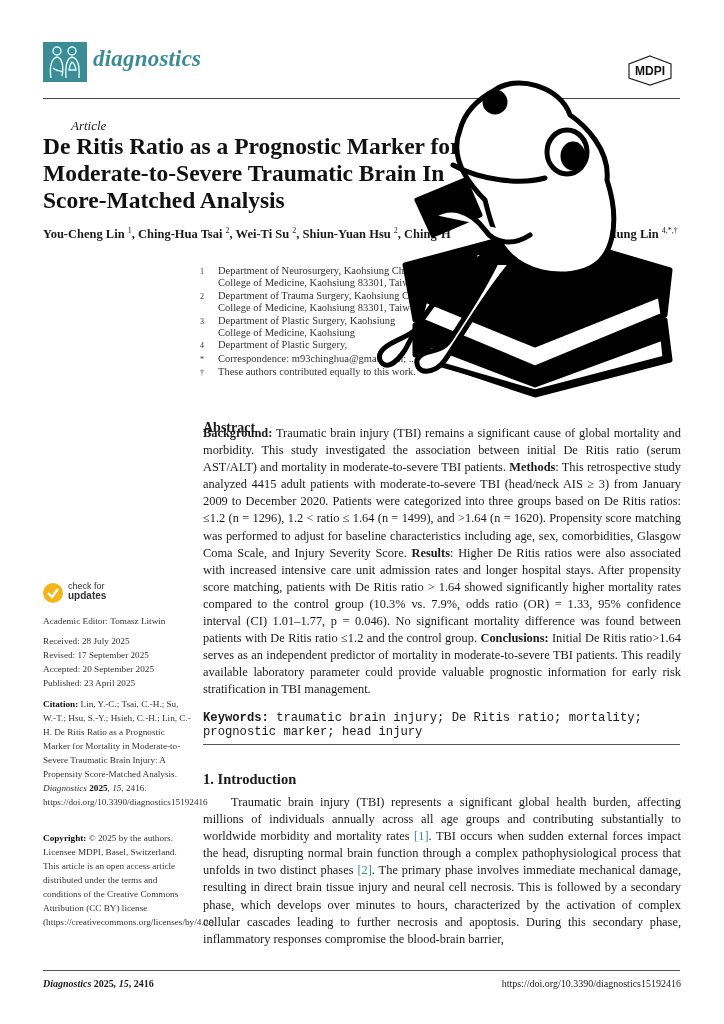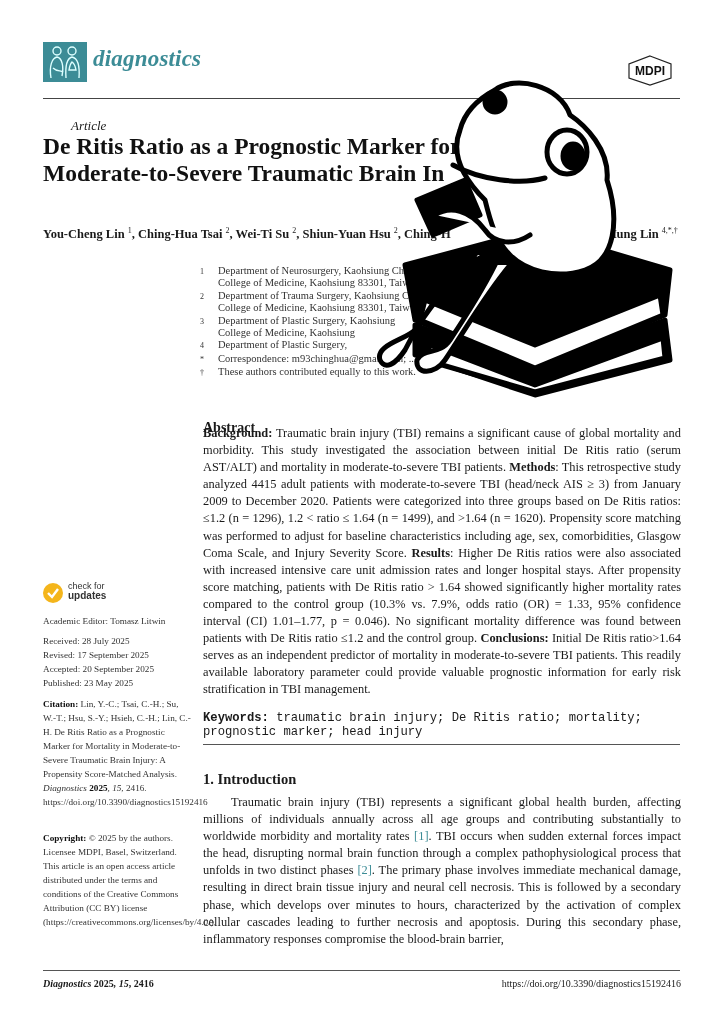--- a/index.html
+++ b/index.html
@@ -59,20 +59,21 @@
   </svg>
 </div>
 
 <div class="abs hr-top"></div>
 
 <div class="abs article-type">Article</div>
 
 <div class="abs title">
   <div>De Ritis Ratio as a Prognostic Marker for Mo</div>
   <div>Moderate-to-Severe Traumatic Brain In</div>
+  <div>Score-Matched Analysis</div>
 </div>
 
 <div class="abs authors">
   <span><span>You-Cheng Lin</span> <sup>1</sup></span>,
   <span><span>Ching-Hua Tsai</span> <sup>2</sup></span>,
   <span><span>Wei-Ti Su</span> <sup>2</sup></span>,
   <span><span>Shiun-Yuan Hsu</span> <sup>2</sup></span>,
   <span><span>Ching-H</span></span>
   <span style="display:inline-block;width:150px"></span>
   <span><span>Hung Lin</span> <sup>4,*,†</sup></span>
@@ -143,21 +144,21 @@
 </div>
 <div class="abs check-text">
   <div>check for</div>
   <div class="b">updates</div>
 </div>
 
 <div class="abs side" style="top:614px">Academic Editor: Tomasz Litwin</div>
 <div class="abs side" style="top:634px">Received: 28 July 2025</div>
 <div class="abs side" style="top:648px">Revised: 17 September 2025</div>
 <div class="abs side" style="top:662px">Accepted: 20 September 2025</div>
-<div class="abs side" style="top:676px">Published: 23 May 2025</div>
+<div class="abs side" style="top:676px">Published: 23 April 2025</div>
 
 <div class="abs side" style="top:697px">
   <b>Citation:</b><span> Lin, Y.-C.; Tsai, C.-H.; Su, W.-T.; Hsu, S.-Y.; Hsieh, C.-H.; Lin, C.-H. De Ritis Ratio as a Prognostic Marker for Mortality in Moderate-to-Severe Traumatic Brain Injury: A Propensity Score-Matched Analysis. </span><i>Diagnostics</i><b> 2025</b><i>, 15</i><span>, 2416. https://doi.org/10.3390/diagnostics15192416</span>
 </div>
 
 <div class="abs side" style="top:831px">
   <b>Copyright:</b><span> © 2025 by the authors. Licensee MDPI, Basel, Switzerland. This article is an open access article distributed under the terms and conditions of the Creative Commons Attribution (CC BY) license (https://creativecommons.org/licenses/by/4.0/).</span>
 </div>
 
 <div class="abs hr-foot"></div>

